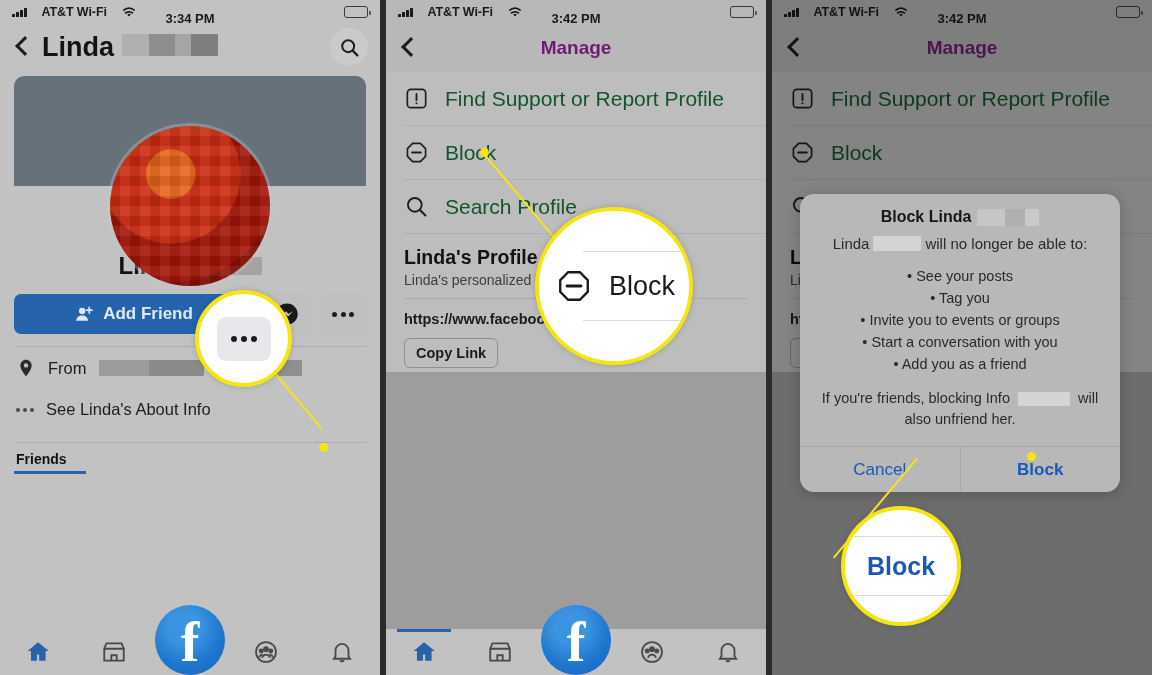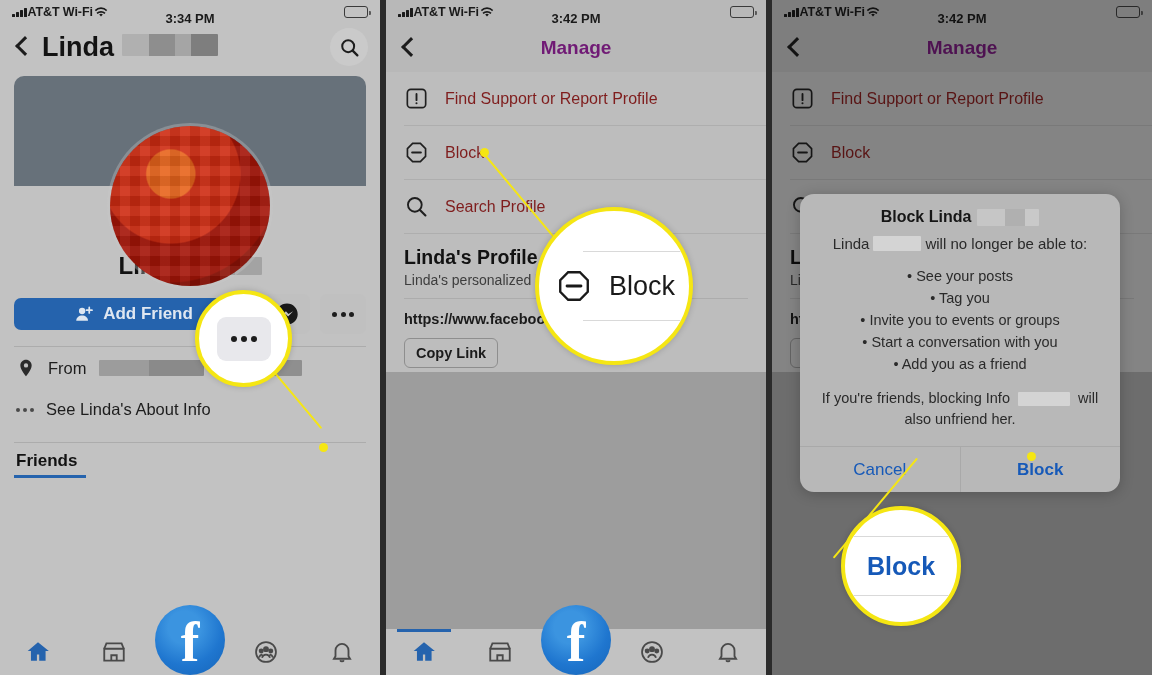--- a/index.html
+++ b/index.html
@@ -26,21 +26,21 @@
   }
 
   
   .statusbar {
     height: 24px;
     display: flex; align-items: center;
     padding: 0 12px;
     font-size: 12.5px; font-weight: bold; color: #1a1a1a;
     position: relative;
   }
-  .sb-left { display: flex; align-items: center; gap: 1px; }
+  .sb-left { display: flex; align-items: center; gap: 15px; }
   .sb-bars { display: flex; align-items: flex-end; gap: 1.5px; height: 9px; }
   .sb-bars i { display: block; width: 2.5px; background: #1a1a1a; border-radius: .5px; }
   .sb-bars i:nth-child(1){ height: 3px; }
   .sb-bars i:nth-child(2){ height: 5px; }
   .sb-bars i:nth-child(3){ height: 7px; }
   .sb-bars i:nth-child(4){ height: 9px; }
   .sb-carrier { font-size: 12.5px; letter-spacing: -0.1px; }
   .sb-wifi { width: 14px; height: 11px; display:inline-block; }
   .sb-time {
     position: absolute; left: 0; right: 0; text-align: center;
@@ -112,48 +112,48 @@
     background:
       repeating-linear-gradient(0deg, rgba(0,0,0,0.07) 0 10px, rgba(255,255,255,0.05) 10px 20px),
       repeating-linear-gradient(90deg, rgba(0,0,0,0.07) 0 10px, rgba(255,255,255,0.05) 10px 20px);
   }
   .prof-name {
     text-align: center; font-size: 24px; font-weight: bold; color: #121212;
     margin-top: 8px; display: flex; justify-content: center; align-items: center; gap: 7px;
   }
   .actions { display: flex; gap: 10px; padding: 14px 14px 0 14px; align-items: center; }
   .btn-addfriend {
-    flex: 1; height: 32px; border-radius: 7px; background: #2563ad;
+    flex: 1; height: 40px; border-radius: 7px; background: #2563ad;
     color: #dfe7f1; font-size: 17px; font-weight: bold;
     display: flex; align-items: center; justify-content: center; gap: 9px; cursor: pointer;
   }
   .btn-sq {
     width: 46px; height: 40px; border-radius: 7px; background: #c0c0c0;
     display: flex; align-items: center; justify-content: center; cursor: pointer;
   }
   .dots3 { display: flex; gap: 3.5px; }
   .dots3 i { width: 5px; height: 5px; border-radius: 50%; background: #1d1d1d; display:block; }
   .hr { height: 1px; background: #acacac; margin: 12px 14px 0 14px; }
   .info-row {
     display: flex; align-items: center; gap: 12px; padding: 11px 16px;
     font-size: 16.5px; color: #1d1d1d;
   }
   .info-row .lbl { display: flex; align-items: center; gap: 6px; }
   .friends-hd {
-    font-size: 17px; font-weight: bold; color: #121212; padding: 8px 20px 0 16px;
+    font-size: 14px; font-weight: bold; color: #121212; padding: 8px 20px 0 16px;
   }
   .friends-underline { height: 3px; width: 72px; background: #2563ad; margin: 4px 0 0 14px; }
 
   
   .list { background: #bdbdbd; }
   .row {
     display: flex; align-items: center; gap: 16px; padding: 0 18px;
     height: 53px; position: relative; cursor: pointer;
   }
-  .row .rlabel { font-size: 16px; color: #7f1d1d; }
+  .row .rlabel { font-size: 21px; color: #14532d; }
   .row-sep { height: 1px; background: #aeaeae; margin-left: 18px; }
   .linkcard { padding: 12px 18px 14px 18px; }
   .linkcard h3 { font-size: 19.5px; font-weight: bold; color: #121212; }
   .linkcard .sub { font-size: 14px; color: #3d3d3d; margin-top: 3px; }
   .linkcard .url { font-size: 14.5px; font-weight: bold; color: #1b1b1b; margin-top: 12px; }
   .copylink {
     margin-top: 11px; display: inline-block; border: 1.3px solid #8e8e8e; border-radius: 6px;
     padding: 6px 11px; font-size: 14.5px; font-weight: bold; color: #1b1b1b;
     background: transparent; cursor: pointer;
   }

